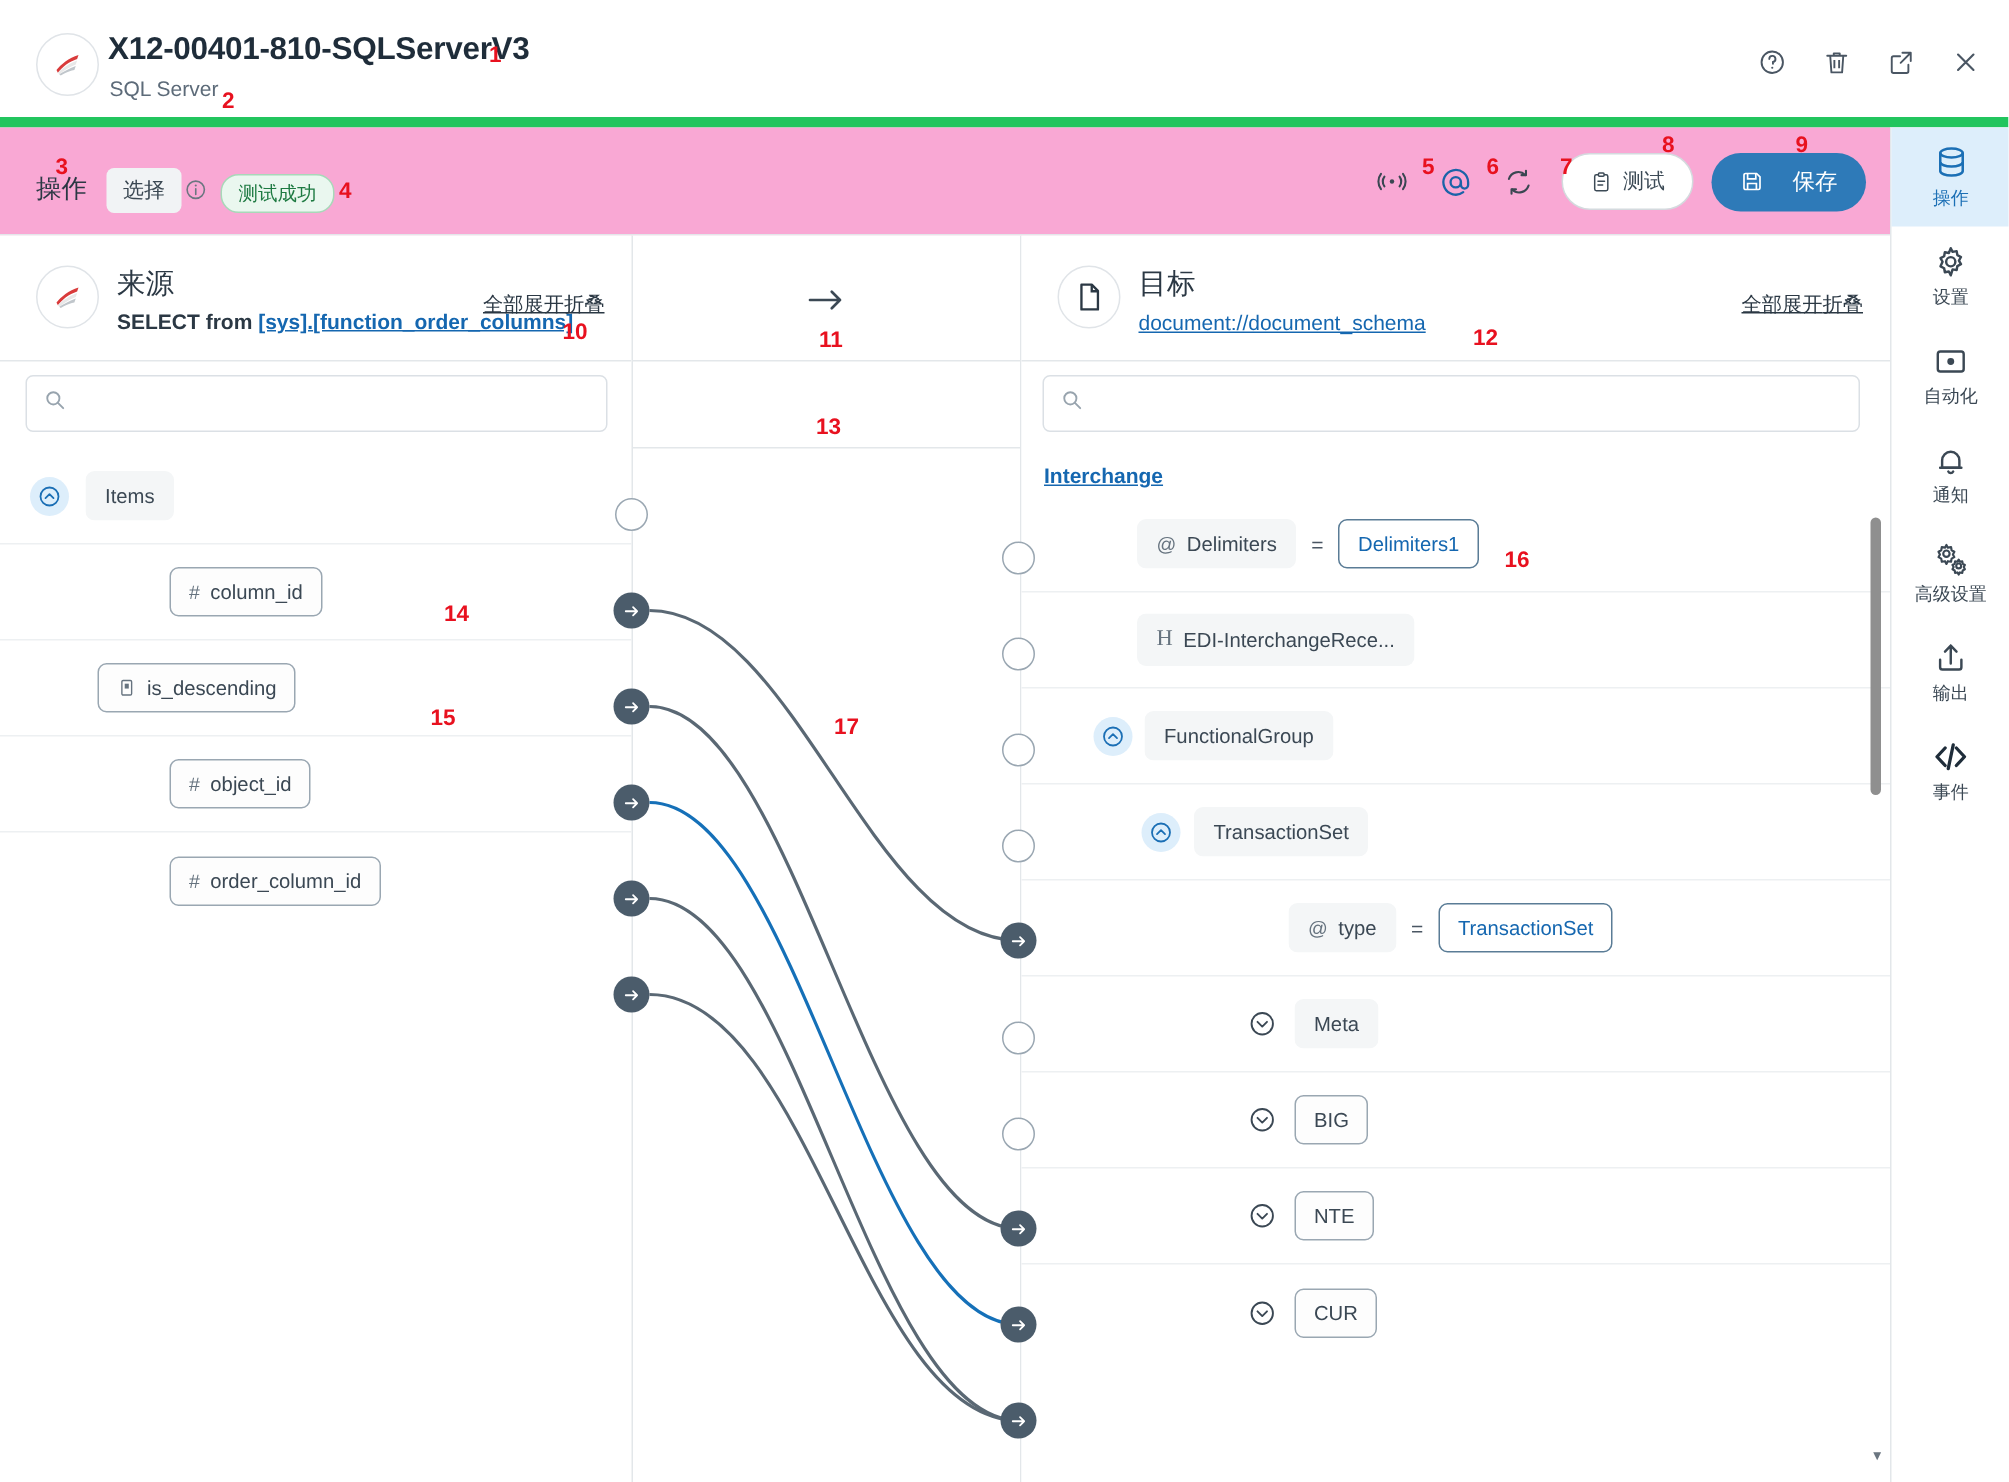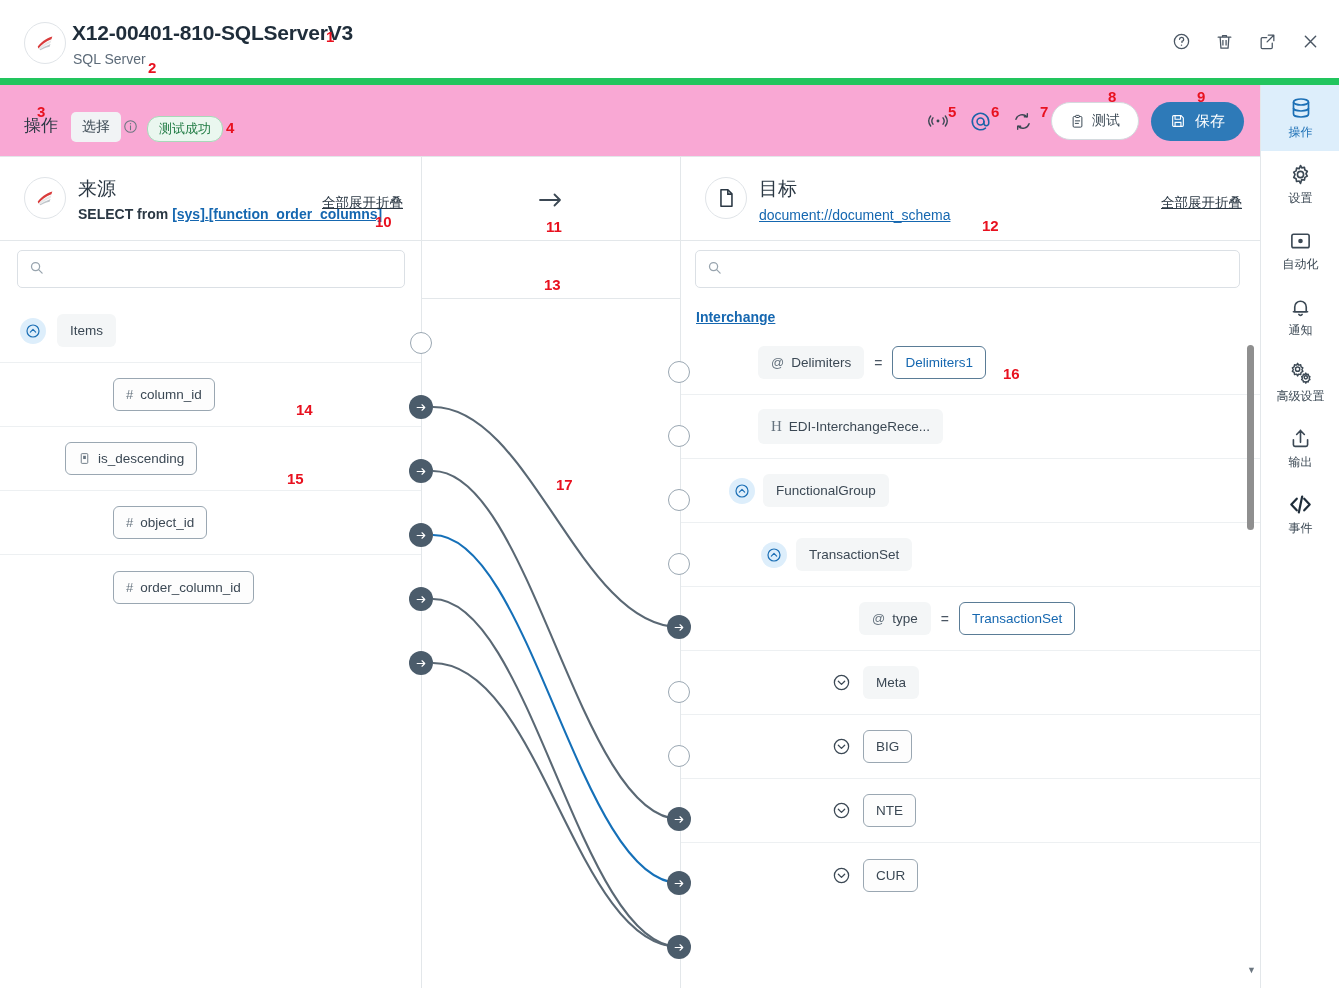--- a/index.html
+++ b/index.html
@@ -63,21 +63,21 @@
   .tb-ic {
     width: 42px; height: 42px; display: flex; align-items: center; justify-content: center; cursor: pointer;
   }
   .btn-test {
     display: flex; align-items: center; gap: 7px;
     border: 1px solid #d4dade; border-radius: 20px; background: #fff;
     padding: 9px 18px; font-size: 14px; color: #3c4a56; cursor: pointer;
     margin-left: 8px;
   }
   .btn-save {
-    display: flex; align-items: center; gap: 9px;
+    display: flex; align-items: center; gap: 19px;
     border: none; border-radius: 20px; background: #2e7ab8;
     padding: 10px 19px; font-size: 15px; color: #fff; cursor: pointer;
     margin-left: 12px; margin-right: 16px;
   }
 
   
   .rsidebar {
     position: absolute; right: 0; top: 85px; width: 79px; height: 903px;
     border-left: 1px solid #e3e7ea; background: #fff;
   }

